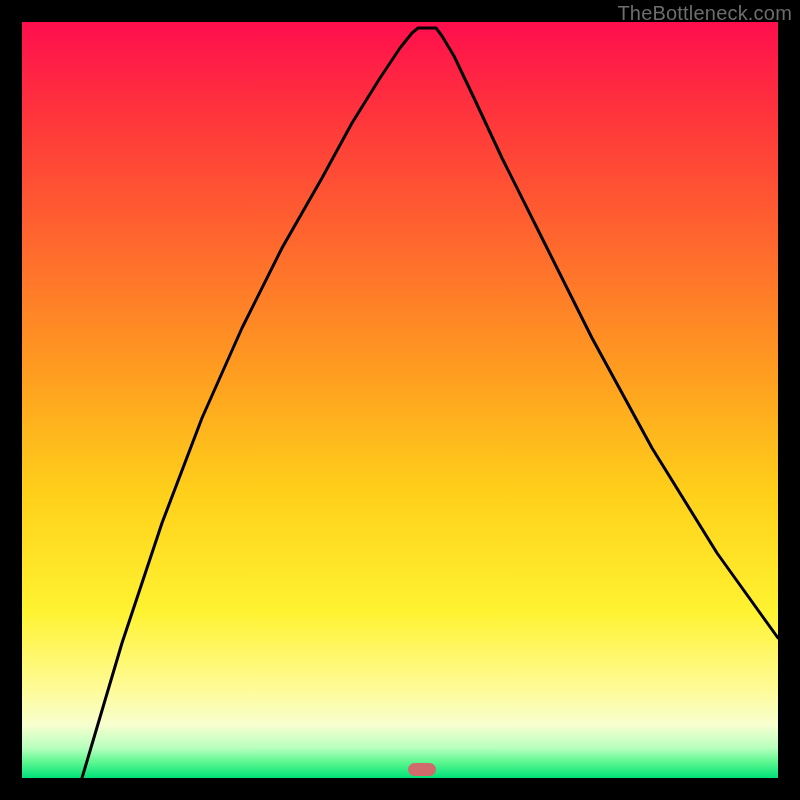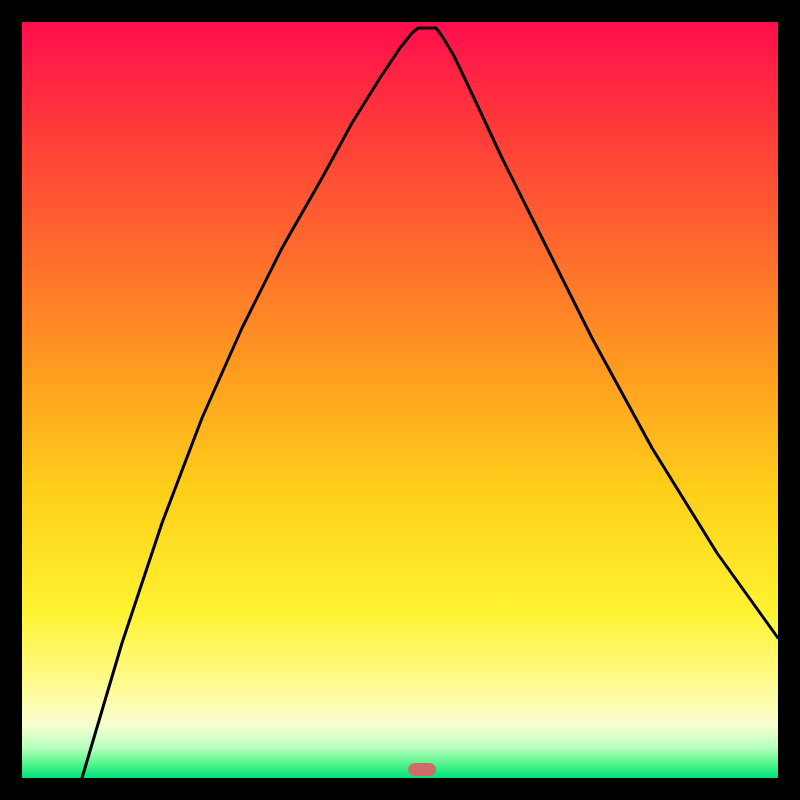--- a/index.html
+++ b/index.html
@@ -66,20 +66,21 @@
     background: #d16a6a;
     border-radius: 7px;
     z-index: 4;
     
   }
 </style>
 </head>
 <body>
 
 <div class="outer">
+  <div class="attribution">TheBottleneck.com</div>
   <div class="plot">
     <div class="gradient"></div>
     <svg class="curve" viewBox="0 0 756 756" preserveAspectRatio="none">
       <path id="curve-path" fill="none" stroke="#000000" stroke-width="3" stroke-linecap="round" stroke-linejoin="round" d="M60 756 L100 621 L140 501 L180 396 L220 306 L260 226 L300 156 L330 101 L358 56 L378 26 L390 11 L396 6 L396 6 L414 6 L414 6 L420 14 L432 34 L452 76 L480 136 L520 216 L570 316 L630 426 L695 531 L756 616"></path>
     </svg>
     <div class="marker" id="min-marker" style="left: 386px; top: 741px;"></div>
   </div>
 </div>
 
 </body></html>

